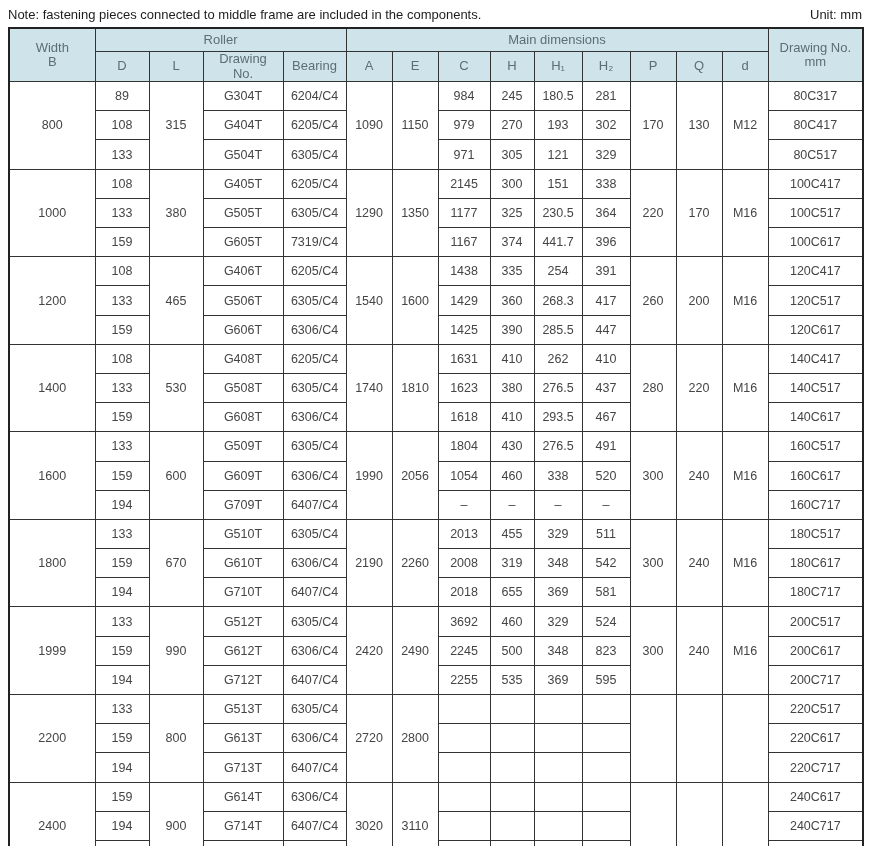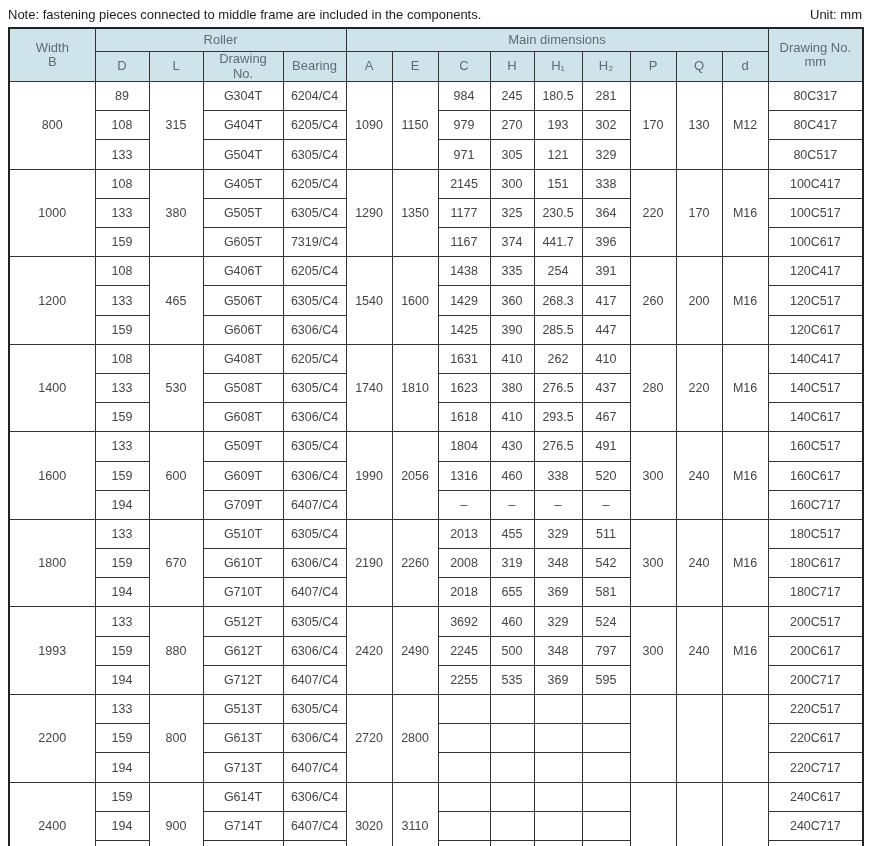--- a/index.html
+++ b/index.html
@@ -260,21 +260,21 @@
           <td>491</td>
           <td rowspan="3">300</td>
           <td rowspan="3">240</td>
           <td rowspan="3">M16</td>
           <td>160C517</td>
         </tr>
         <tr>
           <td>159</td>
           <td>G609T</td>
           <td>6306/C4</td>
-          <td>1316</td>
+          <td>1054</td>
           <td>460</td>
           <td>338</td>
           <td>520</td>
           <td>160C617</td>
         </tr>
         <tr>
           <td>194</td>
           <td>G709T</td>
           <td>6407/C4</td>
           <td>–</td>
@@ -314,44 +314,44 @@
           <td>194</td>
           <td>G710T</td>
           <td>6407/C4</td>
           <td>2018</td>
           <td>655</td>
           <td>369</td>
           <td>581</td>
           <td>180C717</td>
         </tr>
         <tr>
-          <td rowspan="3">1993</td>
-          <td>133</td>
-          <td rowspan="3">880</td>
+          <td rowspan="3">1999</td>
+          <td>133</td>
+          <td rowspan="3">990</td>
           <td>G512T</td>
           <td>6305/C4</td>
           <td rowspan="3">2420</td>
           <td rowspan="3">2490</td>
           <td>3692</td>
           <td>460</td>
           <td>329</td>
           <td>524</td>
           <td rowspan="3">300</td>
           <td rowspan="3">240</td>
           <td rowspan="3">M16</td>
           <td>200C517</td>
         </tr>
         <tr>
           <td>159</td>
           <td>G612T</td>
           <td>6306/C4</td>
           <td>2245</td>
           <td>500</td>
           <td>348</td>
-          <td>797</td>
+          <td>823</td>
           <td>200C617</td>
         </tr>
         <tr>
           <td>194</td>
           <td>G712T</td>
           <td>6407/C4</td>
           <td>2255</td>
           <td>535</td>
           <td>369</td>
           <td>595</td>

